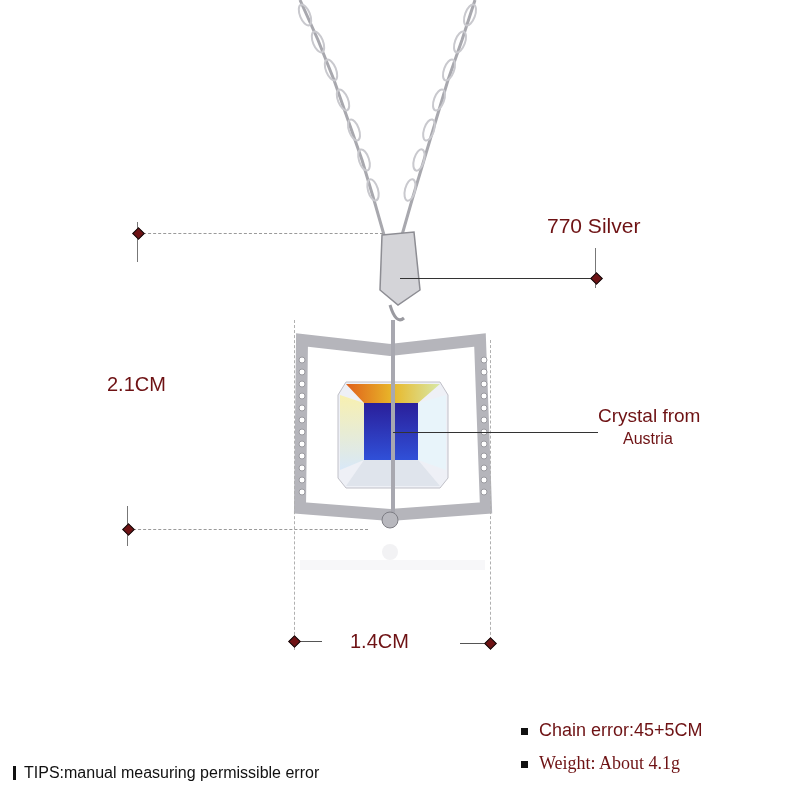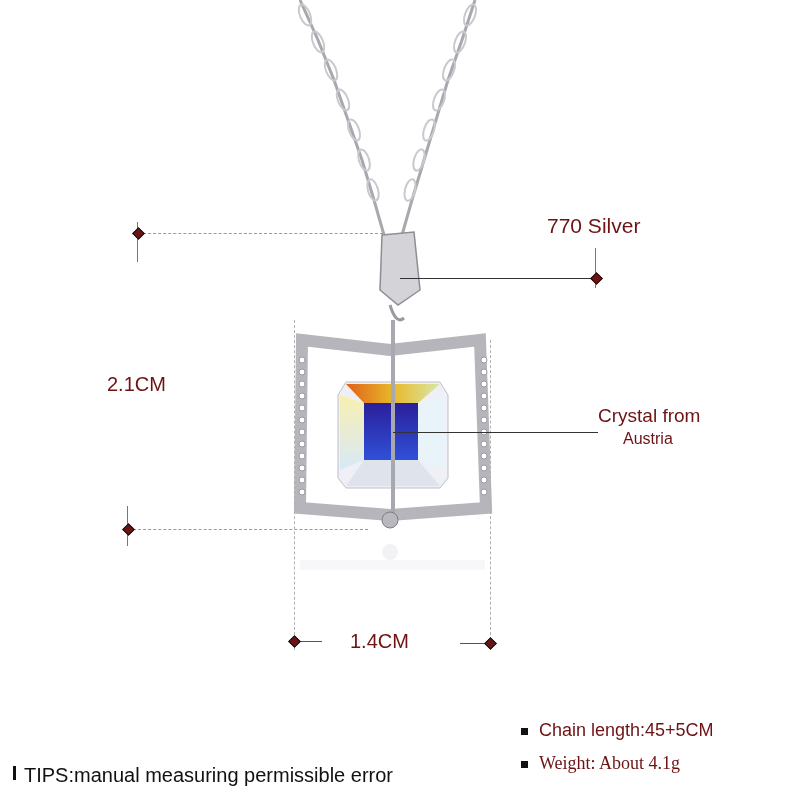--- a/index.html
+++ b/index.html
@@ -5,21 +5,21 @@
   html,body{margin:0;padding:0;background:#fff;}
   body{width:800px;height:800px;position:relative;overflow:hidden;font-family:"Liberation Sans",sans-serif;}
   .abs{position:absolute;}
   .label{color:#6e1214;font-size:20px;white-space:nowrap;}
   .dash-h{border-top:1px dashed #9a9a9a;height:0;}
   .dash-v{border-left:1px dashed #b0b0b0;width:0;}
   .line-h{border-top:1px solid #333;height:0;}
   .diamond{width:7px;height:7px;background:#6e1214;transform:rotate(45deg);border:1px solid #111;}
   .bullet{width:7px;height:7px;background:#111;}
   .spec{color:#6e1214;font-size:18px;}
-  .tips{color:#111;font-size:20px;}
+  .tips{color:#111;font-size:16px;}
 </style>
 </head>
 <body>
 
 <svg class="abs" style="left:0;top:0" width="800" height="800" viewBox="0 0 800 800">
 
   <g fill="none" stroke="#a8a8ae" stroke-width="3">
     <path d="M300 0 L318 40 L334 80 L348 120 L362 160 L374 200 L384 235"></path>
     <path d="M475 0 L462 40 L448 80 L436 120 L424 160 L412 200 L402 235"></path>
   </g>
@@ -124,18 +124,18 @@
 <div class="abs" style="left:127px;top:506px;width:1px;height:40px;background:#777;"></div>
 <div class="abs diamond" style="left:124px;top:525px;"></div>
 
 <div class="abs line-h" style="left:292px;top:641px;width:30px;border-color:#555;"></div>
 <div class="abs diamond" style="left:290px;top:637px;"></div>
 <div class="abs label" style="left:350px;top:630px;">1.4CM</div>
 <div class="abs line-h" style="left:460px;top:643px;width:30px;border-color:#555;"></div>
 <div class="abs diamond" style="left:486px;top:639px;"></div>
 
 <div class="abs bullet" style="left:521px;top:728px;"></div>
-<div class="abs spec" style="left:539px;top:720px;">Chain length:45+5CM</div>
+<div class="abs spec" style="left:539px;top:720px;">Chain error:45+5CM</div>
 <div class="abs bullet" style="left:521px;top:761px;"></div>
 <div class="abs spec" style="left:539px;top:753px;font-family:Liberation Serif, serif;">Weight: About 4.1g</div>
 
 <div class="abs" style="left:13px;top:766px;width:3px;height:14px;background:#111;"></div>
 <div class="abs tips" style="left:24px;top:764px;">TIPS:manual measuring permissible error</div>
 
 </body></html>

